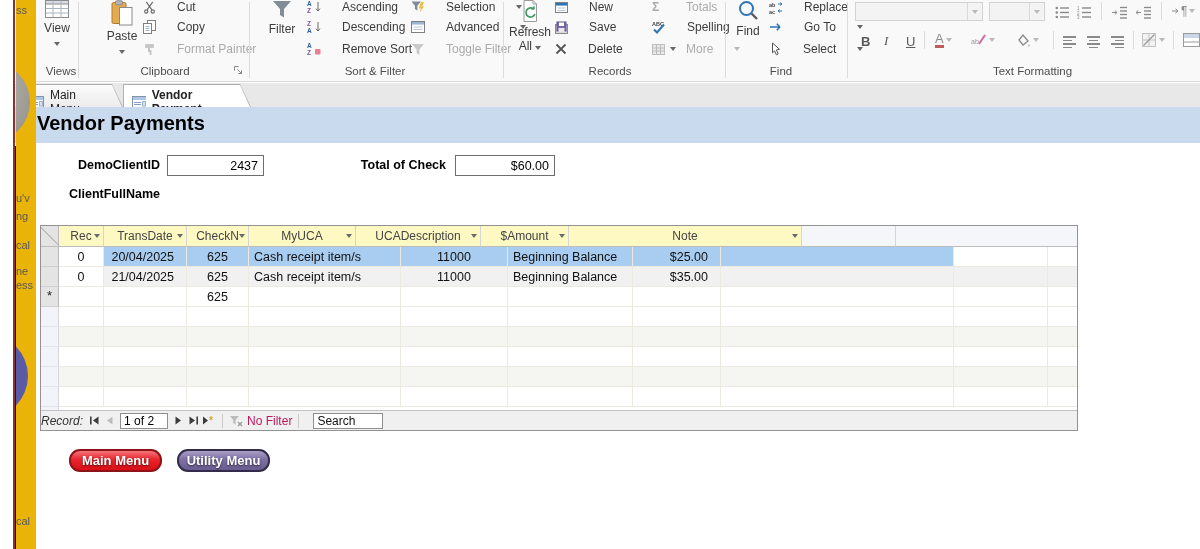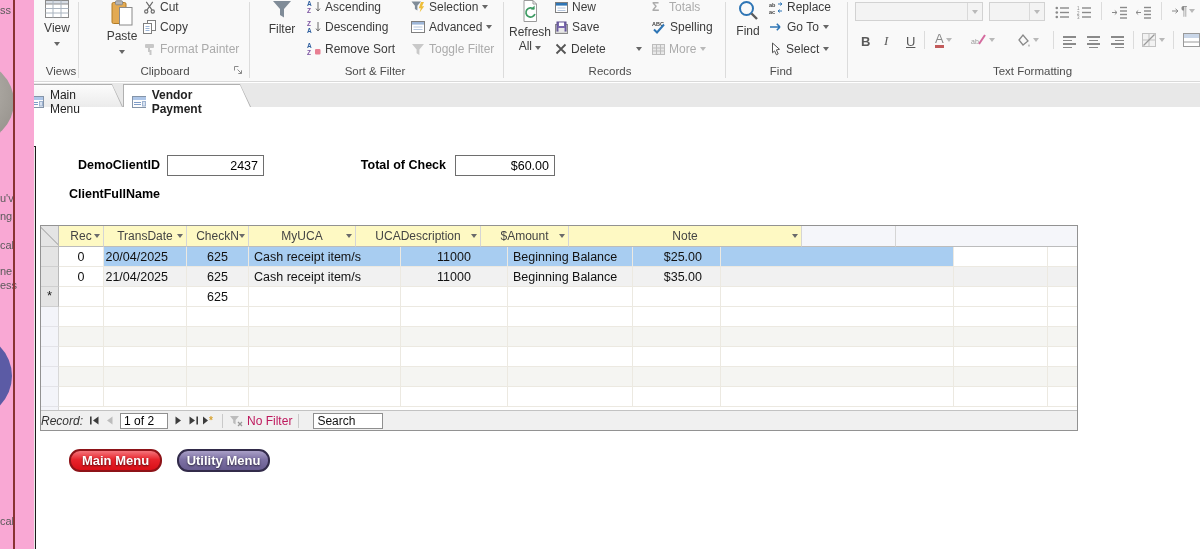--- a/index.html
+++ b/index.html
@@ -1,35 +1,35 @@
 <!DOCTYPE html>
 <html><head>
 <meta charset="utf-8">
 <style>
   * { margin:0; padding:0; box-sizing:border-box; }
   body { background:#fff; }
   .screen { position:relative; width:1200px; height:549px; overflow:hidden;
             background:#fff; font-family:"Liberation Sans", sans-serif; color:#3c3c3c; }
 
   
-  .bg-strip { position:absolute; left:0; top:0; width:34px; height:549px; background:#f9a8d4; overflow:hidden; z-index:5; }
+  .bg-strip { position:absolute; left:16px; top:0; width:20px; height:549px; background:#eab308; overflow:hidden; z-index:5; }
   .bg-frag { position:absolute; left:0; font-size:11px; color:#5a5a5a; white-space:nowrap; }
   .bg-circle-gray { position:absolute; left:-66px; top:62px; width:80px; height:80px; border-radius:50%;
                     background:radial-gradient(circle at 35% 35%, #c2beb8, #8f8b85); }
   .bg-circle-purple { position:absolute; left:-72px; top:334px; width:84px; height:84px; border-radius:50%; background:#5b5ba5; }
   .win-border { position:absolute; left:13px; top:0; width:2px; height:549px; background:#8a3232; z-index:6; }
 
   
   .ribbon { position:absolute; left:15px; top:0; right:0; height:82px; background:#f9f9f9; border-bottom:1px solid #d9d9d9; font-size:12px; }
   .rsep { position:absolute; top:2px; height:76px; width:1px; background:#dcdcdc; }
   .grp-label { position:absolute; top:63px; height:16px; font-size:11.5px; color:#4d4d4d; text-align:center; line-height:16px; }
   .bigbtn { position:absolute; top:0; text-align:center; }
   .bigbtn .bicon { display:block; margin:0 auto; }
   .bigbtn .blabel { display:block; margin-top:3px; }
-  .smrow { position:absolute; height:16px; display:flex; align-items:center; gap:4px; white-space:nowrap; }
+  .smrow { position:absolute; height:16px; display:flex; align-items:center; gap:21px; white-space:nowrap; }
   .r1 { top:-1px; } .r2 { top:19px; } .r3 { top:41px; }
   .gray, .gray * { color:#ababab !important; }
   .chev { width:0; height:0; border-left:3px solid transparent; border-right:3px solid transparent;
           border-top:4px solid #676767; display:inline-block; }
   .chev.dim { border-top-color:#b9b9b9; }
   .ricon { display:inline-block; flex:none; }
   .launcher { position:absolute; top:65px; }
 
   
   .tfcombo { position:absolute; height:19px; background:#f3f3f3; border:1px solid #d2d2d2; }
@@ -84,21 +84,21 @@
   .drow { display:flex; height:20px; }
   .rowsel { width:18px; flex:none; background:#e4e4e4; border-right:1px solid #b9b9b9; border-bottom:1px solid #cfcfcf;
             font-size:13px; color:#1a1a1a; text-align:center; line-height:18px; }
   .rowsel.light { background:#f3f4f9; border-right-color:#d8d8d8; border-bottom-color:#e3e3e8; }
   .dcell { flex:none; border-right:1px solid #ece9e1; border-bottom:1px solid #ece9e1; font-size:12.5px; color:#111;
            display:flex; align-items:center; overflow:hidden; white-space:nowrap; }
   .c0 { width:45px; } .c1 { width:83px; } .c2 { width:62px; } .c3 { width:152px; } .c4 { width:107px;align-items:center; }
   .c5 { width:125px; } .c6 { width:88px; } .c7 { width:233px; } .c8 { width:94px; } .c9 { flex:1 1 auto; border-right:none; }
   .al-l { justify-content:flex-start; padding-left:5px; }
   .al-c { justify-content:center; }
-  .al-r { justify-content:flex-end; padding-right:18px; }
+  .al-r { justify-content:flex-end; padding-right:12px; }
   .bg-blue { background:#a8cdf1; }
   .bg-alt { background:#f1f1f1; }
   .bg-white { background:#fff; }
   .bg-e0 { background:#fff; } .bg-e1 { background:#f5f5f2; }
   .filler { height:3px; border-bottom:none; }
 
   
   .navbar { display:flex; align-items:center; height:20px; background:#f0f0f0; border-top:1px solid #c2c2c2;
             font-size:12px; color:#333; }
   .navbar .nlabel { margin:0 4px 0 0;font-style:italic; }
@@ -505,20 +505,23 @@
           <rect x="1" y="1" width="13" height="3" fill="#aec6e8"></rect>
           <line x1="2" y1="6.5" x2="9" y2="6.5" stroke="#7f9dc8"></line>
           <line x1="2" y1="8.5" x2="9" y2="8.5" stroke="#7f9dc8"></line>
           <rect x="10.5" y="5.5" width="3" height="4.5" fill="#d8e2f0" stroke="#9eb3d0"></rect>
         </svg>
         <span>Vendor Payment</span>
       </span>
     </div>
   </div>
 
+  <div class="titleband">
+    <h1>Vendor Payments</h1>
+  </div>
 
   <div class="recbar">
     <span class="arrow"></span>
   </div>
 
   <div class="flabel" style="left:58px;top:158px;width:102px">DemoClientID</div>
   <div class="fbox num" style="left:167px;top:155px;width:97px">2437</div>
 
   <div class="flabel" style="left:348px;top:158px;width:98px">Total of Check</div>
   <div class="fbox num" style="left:455px;top:155px;width:100px">$60.00</div>

